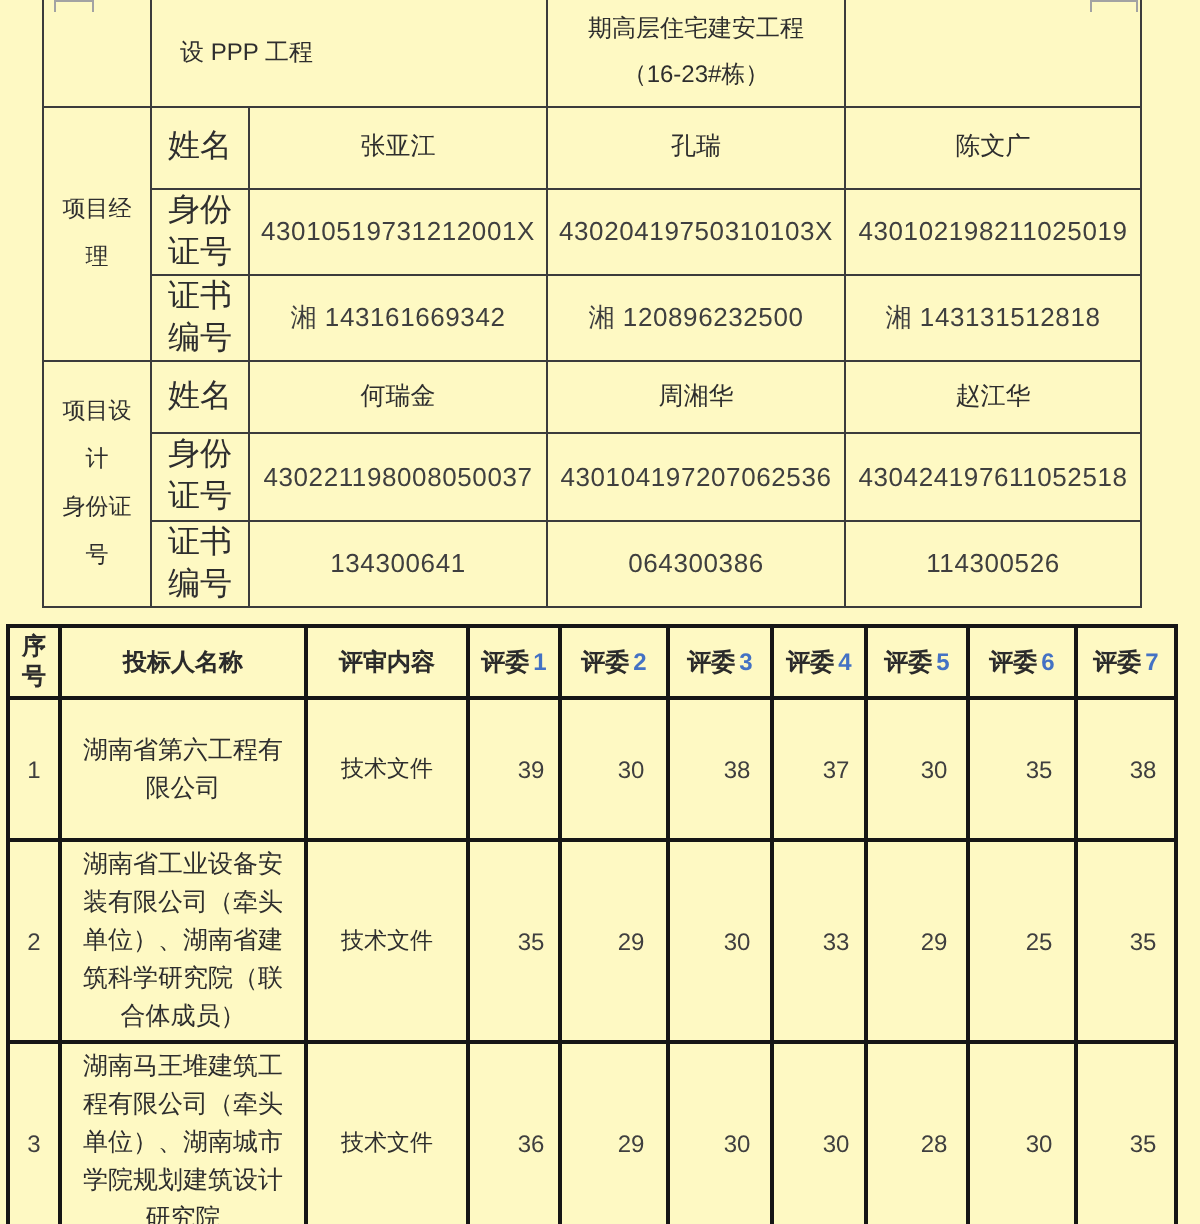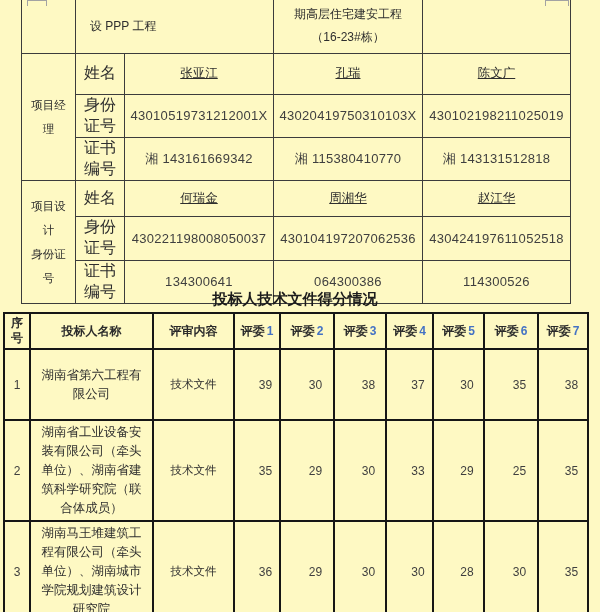--- a/index.html
+++ b/index.html
@@ -22,21 +22,21 @@
   .personnel td{
     border:1px solid #3c3c3c;
     text-align:center;vertical-align:middle;
     overflow:hidden;padding:0 4px;
   }
   .personnel tr.carry td{border-top:none;}
   .personnel .carry-left{text-align:left;padding-left:14px;font-size:12px;color:#2e2e2e;}
   .personnel .carry-right{font-size:12px;line-height:23px;color:#2e2e2e;}
   .personnel .role{font-size:11.5px;line-height:24px;color:#2e2e2e;}
   .personnel .lbl{font-size:16px;color:#2e2e2e;}
-  .personnel .pname{font-size:12.5px;color:#2e2e2e;text-decoration:underline;}
+  .personnel .pname{font-size:12.5px;color:#2e2e2e;}
   .personnel .pnum{font-size:13px;color:#3f3f3f;letter-spacing:0.3px;}
 
   
   .score-title{
     position:absolute;left:0;top:290px;width:590px;
     text-align:center;font-size:15px;font-weight:700;color:#1c1c1c;
   }
 
   
   .scores{position:absolute;left:3px;top:312px;width:584px;}
@@ -90,21 +90,21 @@
     </tr>
     <tr style="height:43px">
       <td class="lbl">身份证号</td>
       <td class="pnum">43010519731212001X</td>
       <td class="pnum">43020419750310103X</td>
       <td class="pnum">430102198211025019</td>
     </tr>
     <tr style="height:41px">
       <td class="lbl">证书编号</td>
       <td class="pnum">湘 143161669342</td>
-      <td class="pnum">湘 115380410770</td>
+      <td class="pnum">湘 120896232500</td>
       <td class="pnum">湘 143131512818</td>
     </tr>
 
     <tr style="height:36px">
       <td class="role" rowspan="3">
         <div>项目设计</div>
         <div>身份证号</div>
       </td>
       <td class="lbl">姓名</td>
       <td class="pname">何瑞金</td>
@@ -119,21 +119,20 @@
     </tr>
     <tr style="height:30px">
       <td class="lbl">证书编号</td>
       <td class="pnum">134300641</td>
       <td class="pnum">064300386</td>
       <td class="pnum">114300526</td>
     </tr>
   </tbody>
     </table>
 
-  <div class="score-title">投标人技术文件得分情况</div>
 
   <table class="scores">
     <colgroup>
       <col style="width:26px">
         <col style="width:123px">
         <col style="width:81px">
       <col style="width:46px">
         <col style="width:54px">
         <col style="width:52px">
       <col style="width:47px">

